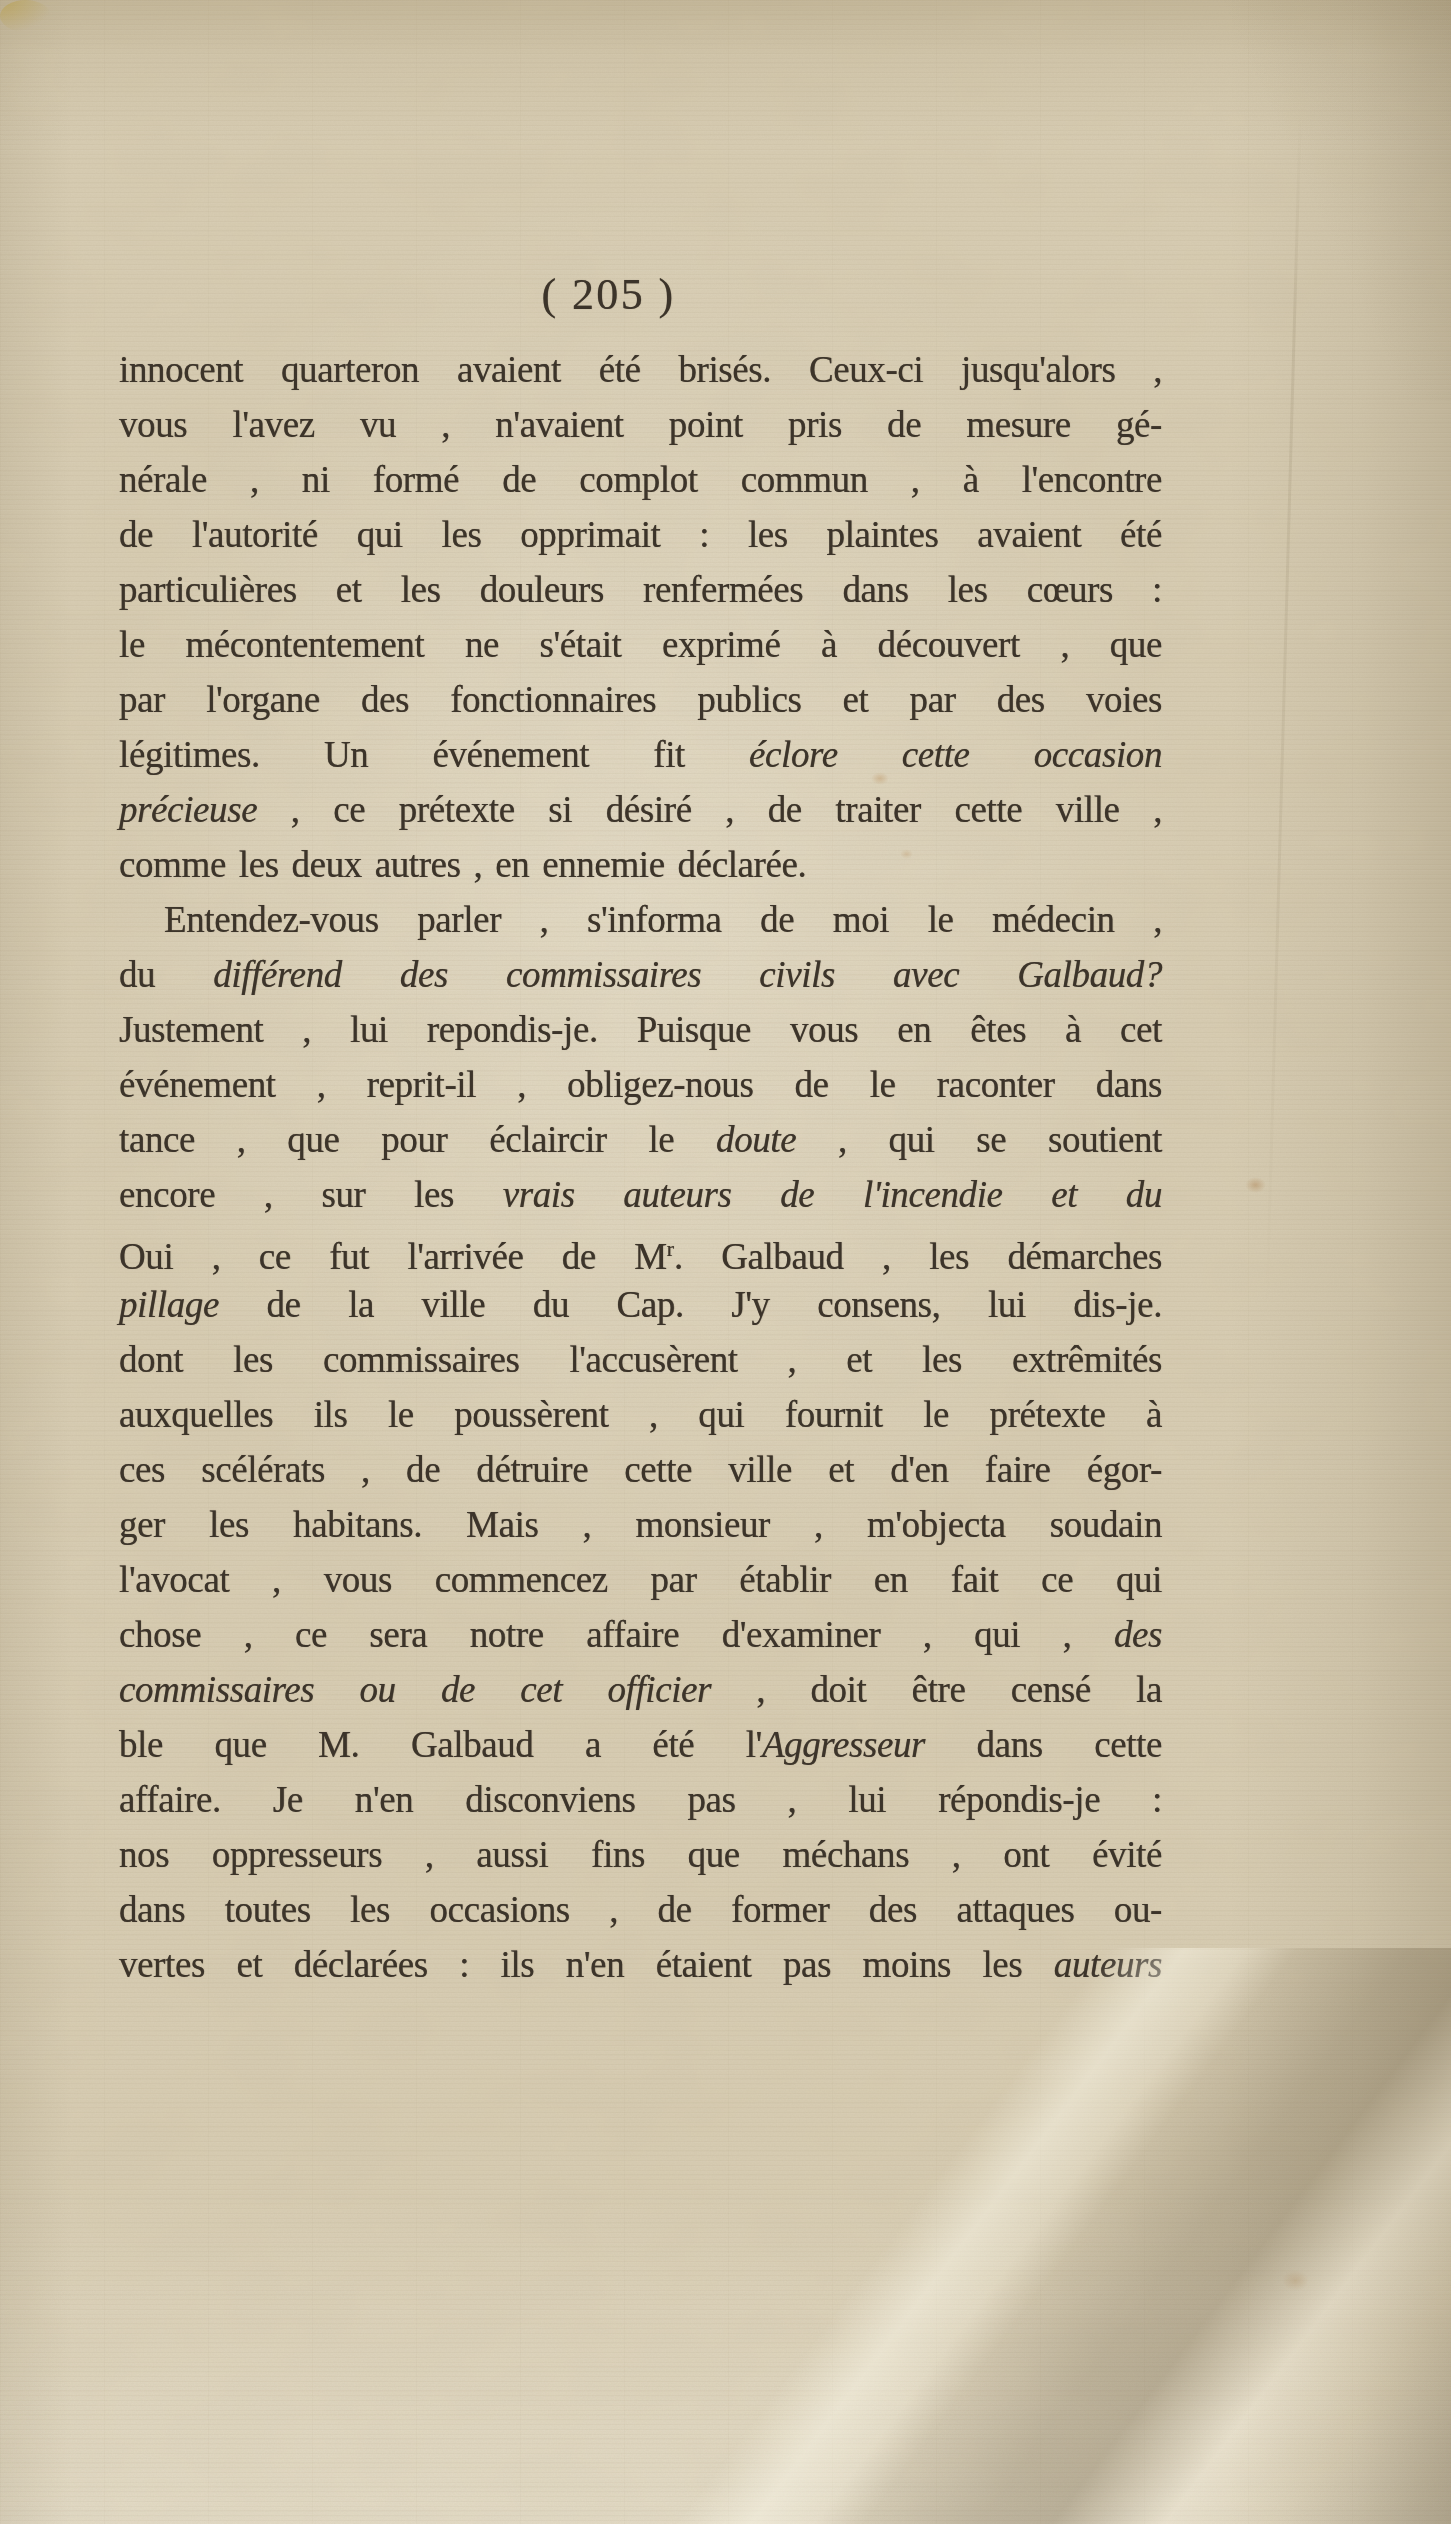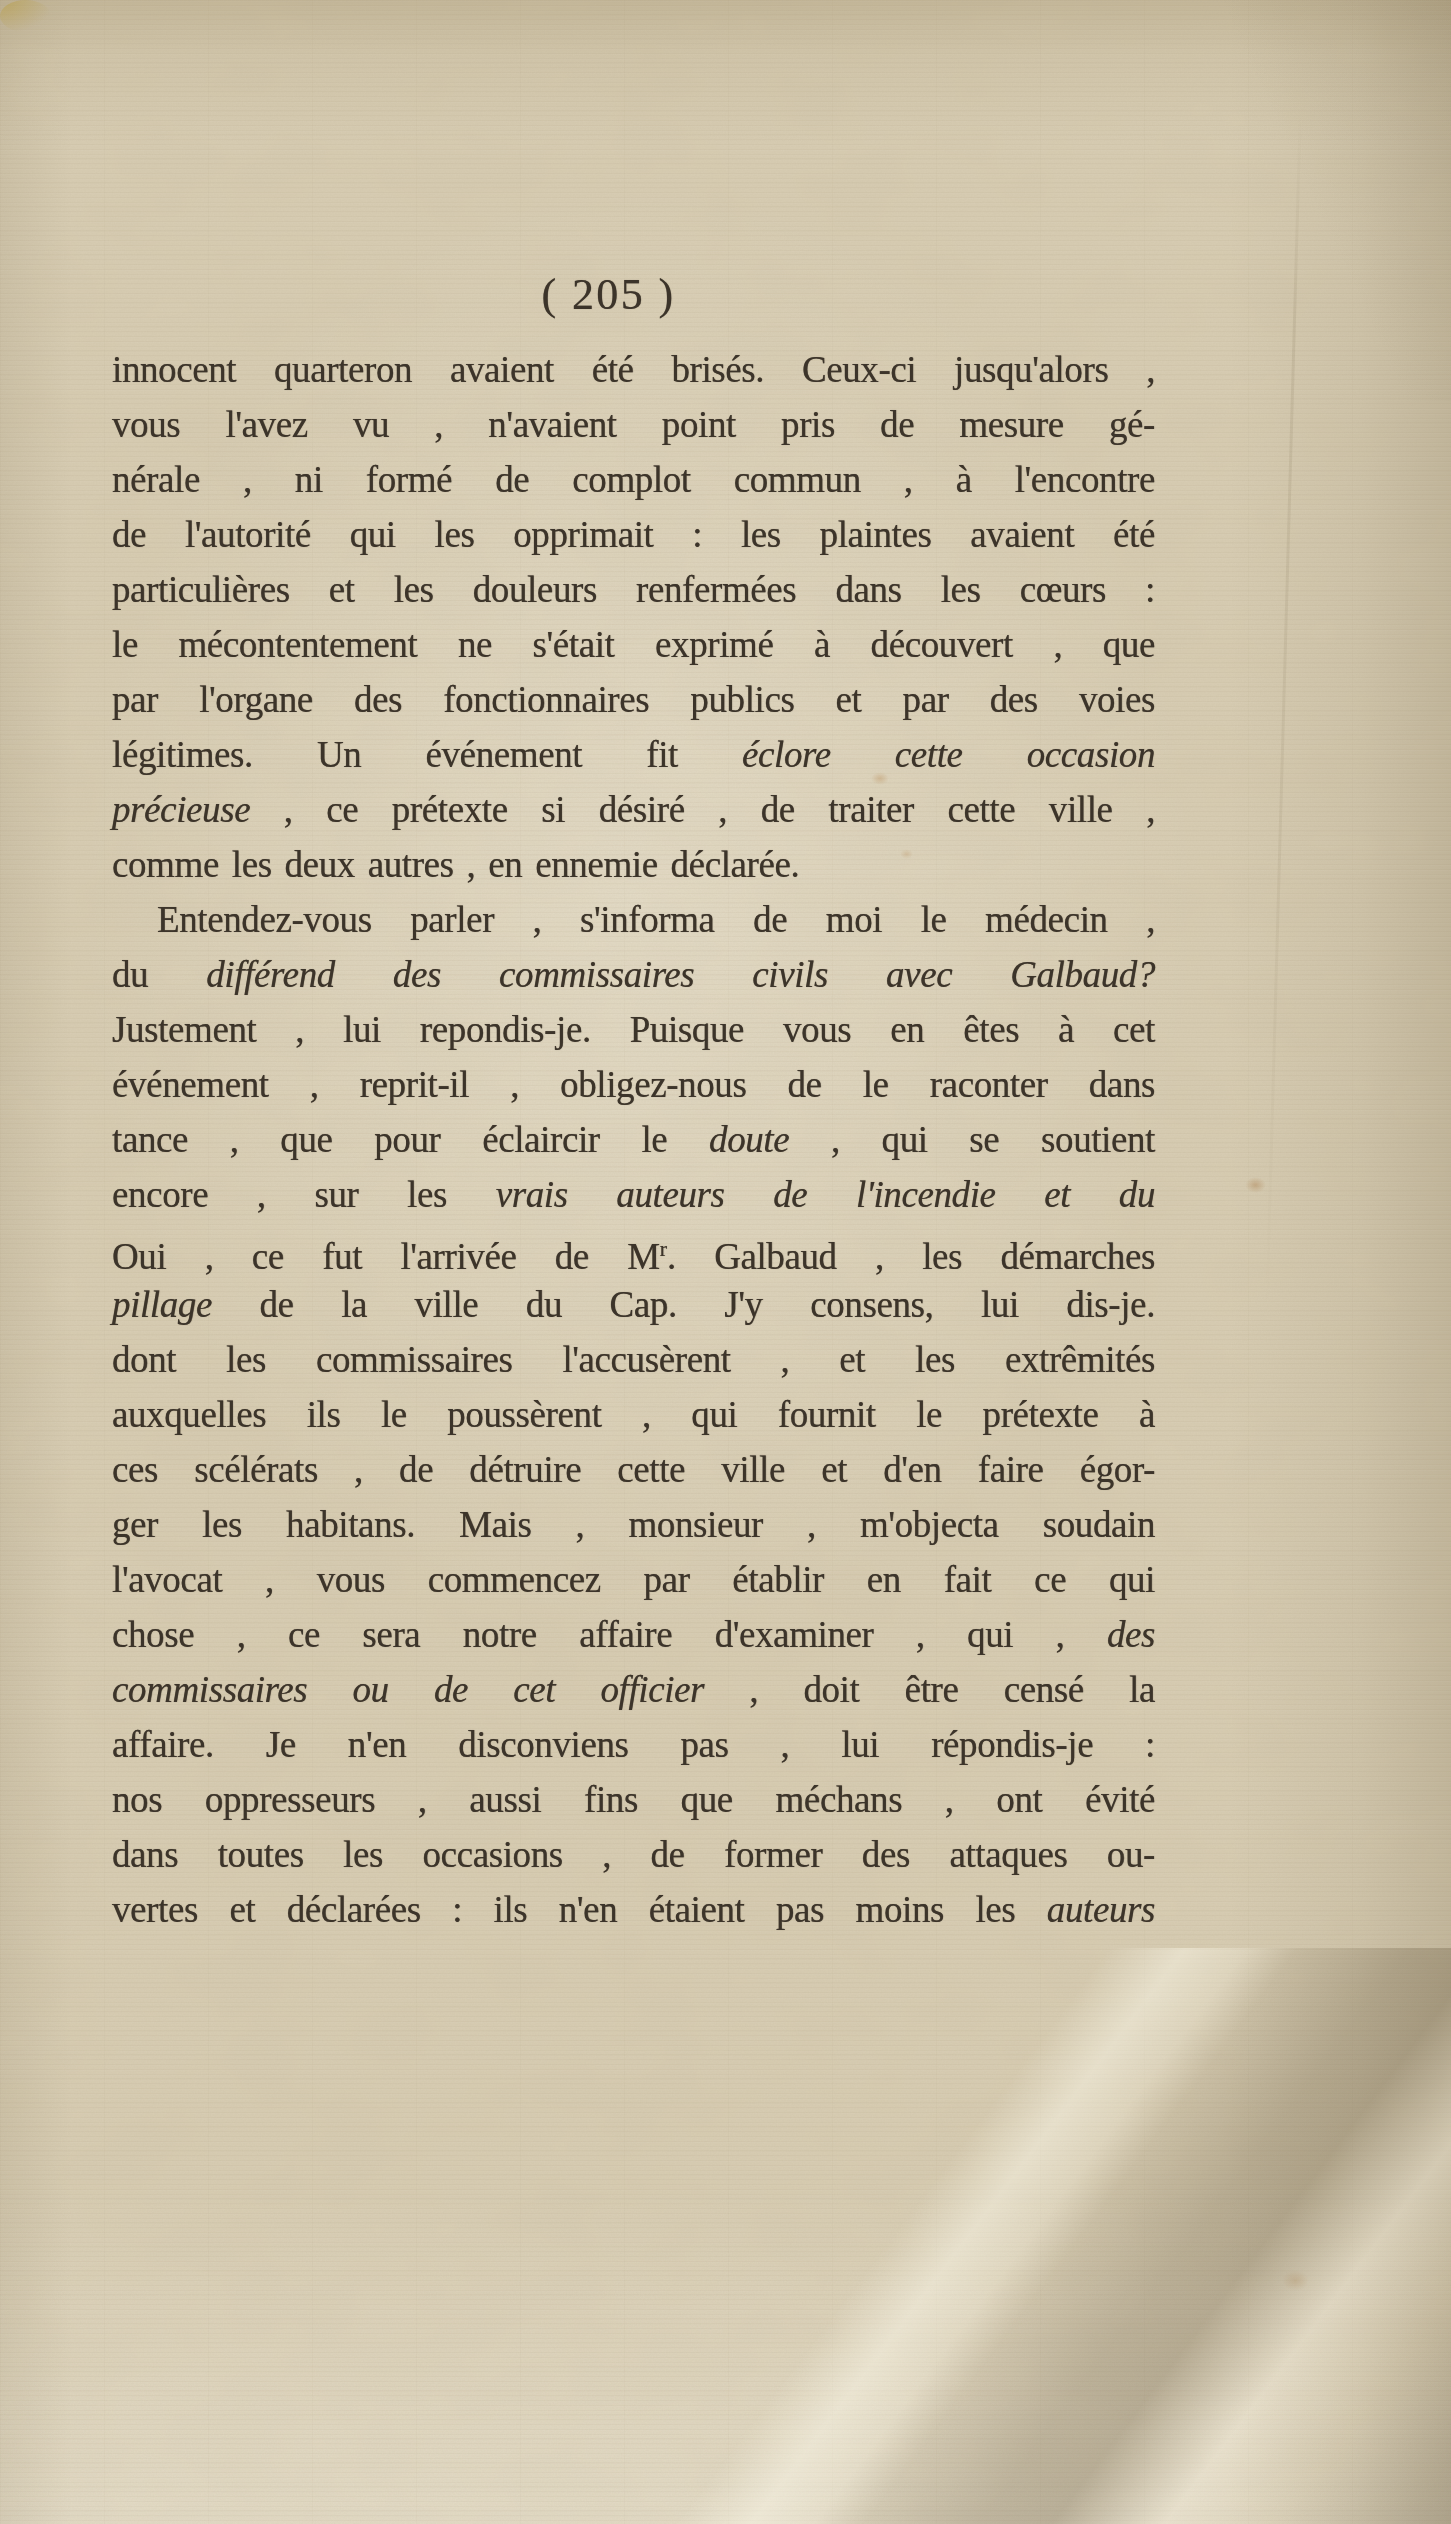--- a/index.html
+++ b/index.html
@@ -57,21 +57,21 @@
   .page-content {
     position: absolute; left: 108px; top: 0; width: 1043px;
     color: #3c342a;
     text-shadow: 0.3px 0.3px 0.7px rgba(62,52,40,0.55), -0.2px 0 0.6px rgba(62,52,40,0.35);
   }
   .pagenum {
     position: absolute; top: 269px; left: 0; width: 100%;
     transform: translateX(-21px);
     text-align: center; font-size: 44px; letter-spacing: 2.4px;
   }
-  .text-block { position: absolute; top: 342px; left: 4px; width: 1043px; }
+  .text-block { position: absolute; top: 342px; left: 11px; width: 1043px; }
   .line {
     font-size: 37px; line-height: 55px; height: 55px;
     letter-spacing: -0.4px; white-space: nowrap;
     text-align: justify; text-align-last: justify;
   }
   .line.no-just { text-align-last: left; word-spacing: 4px; }
   .line.indent { text-indent: 45px; }
   .it { font-style: italic; }
   .sup { font-size: 21.7px; vertical-align: 13px; letter-spacing: 0; }
 </style>
@@ -124,20 +124,21 @@
         <div class="line"><span>encore , sur les </span><span class="it">vrais auteurs de l'incendie et du</span></div>
         <div class="line"><span>Oui , ce fut l'arrivée de M</span><span class="sup">r</span><span>. Galbaud , les démarches</span></div>
         <div class="line"><span class="it">pillage</span><span> de la ville du Cap. J'y consens, lui dis-je.</span></div>
         <div class="line"><span>dont les commissaires l'accusèrent , et les extrêmités</span></div>
         <div class="line"><span>auxquelles ils le poussèrent , qui fournit le prétexte à</span></div>
         <div class="line"><span>ces scélérats , de détruire cette ville et d'en faire égor-</span></div>
         <div class="line"><span>ger les habitans. Mais , monsieur , m'objecta soudain</span></div>
         <div class="line"><span>l'avocat , vous commencez par établir en fait ce qui</span></div>
         <div class="line"><span>chose , ce sera notre affaire d'examiner , qui , </span><span class="it">des</span></div>
         <div class="line"><span class="it">commissaires ou de cet officier</span><span> , doit être censé la</span></div>
+        <div class="line"><span>ble que M. Galbaud a été l'</span><span class="it">Aggresseur</span><span> dans cette</span></div>
         <div class="line"><span>affaire. Je n'en disconviens pas , lui répondis-je :</span></div>
         <div class="line"><span>nos oppresseurs , aussi fins que méchans , ont évité</span></div>
         <div class="line"><span>dans toutes les occasions , de former des attaques ou-</span></div>
         <div class="line"><span>vertes et déclarées : ils n'en étaient pas moins les </span><span class="it">auteurs</span></div>
       </div>
   </div>
 
   <div class="fold"></div>
   <div class="fold2"></div>
 </div>

